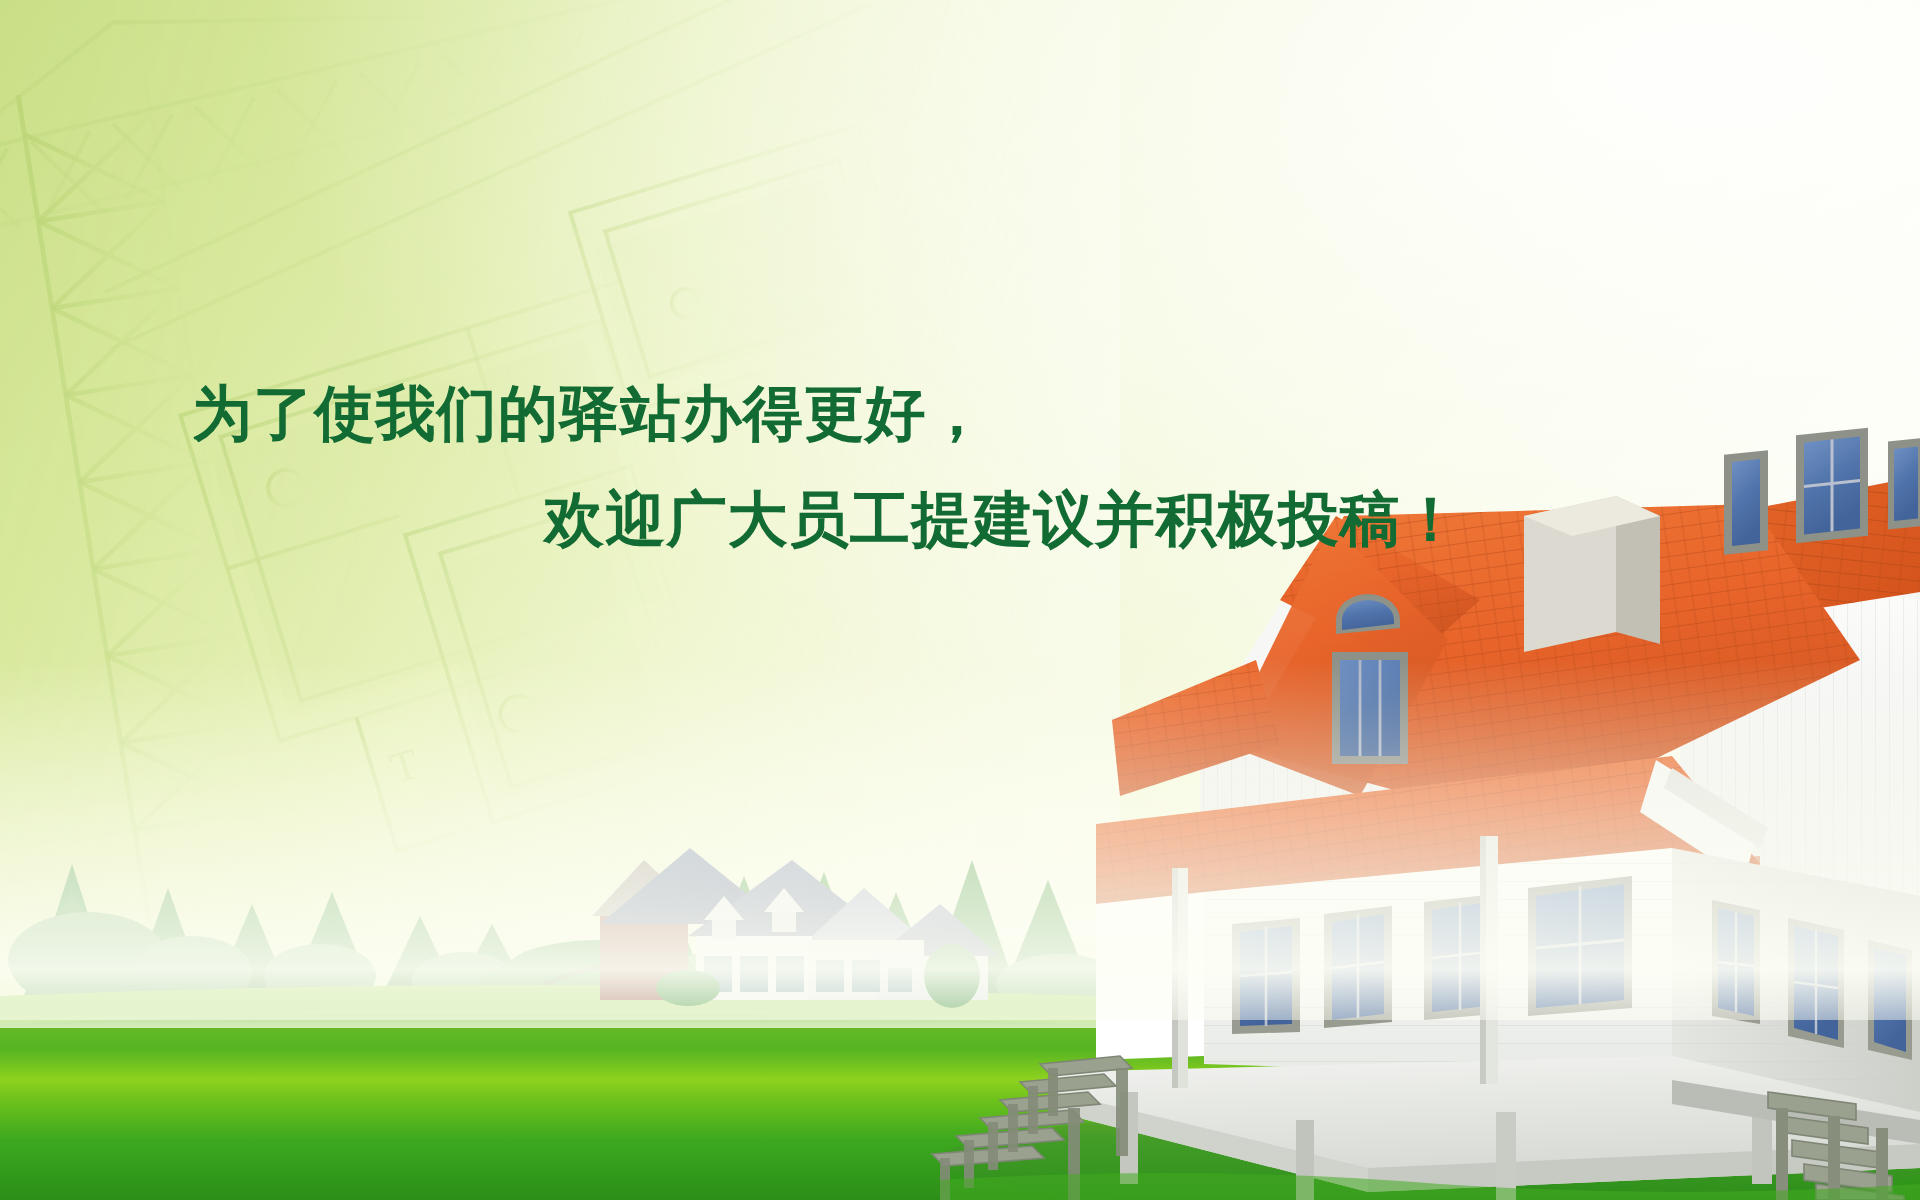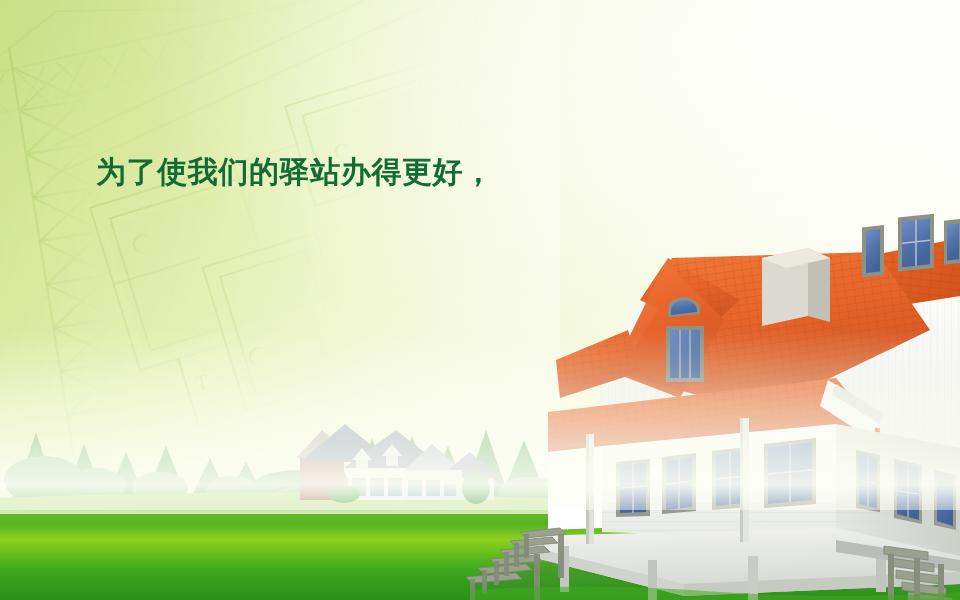--- a/index.html
+++ b/index.html
@@ -21,21 +21,21 @@
   
   .sky-haze{position:absolute;left:0;right:0;top:330px;height:180px;pointer-events:none;
     background:linear-gradient(180deg, rgba(252,253,240,0) 0%, rgba(253,254,243,.55) 45%, rgba(253,254,245,.92) 86%, rgba(253,254,245,.5) 100%);}
 
   
   .layer{position:absolute;left:0;top:0;width:960px;height:600px;pointer-events:none;}
 
   
   .headline{position:absolute;z-index:40;white-space:nowrap;
     font-family:"DejaVu Serif","Liberation Serif",serif;
-    font-weight:bold;letter-spacing:.02em;line-height:1;}
+    font-weight:bold;letter-spacing:.02em;line-height:1;margin-top:36px;}
   #line1{left:96px;top:157px;font-size:30px;}
   #line2{left:272px;top:210px;font-size:30px;}
 </style>
 </head>
 <body>
 
 <div id="stage">
 
   <div class="watermark">
     <svg width="560" height="470" viewBox="0 0 560 470">
@@ -436,14 +436,15 @@
         <rect x="938" y="564" width="6" height="36"></rect>
       </g>
     </g>
 
     <path d="M470 590 Q600 582 720 592 Q840 600 960 592 L960 600 L470 600 Z" fill="#43ab20" opacity=".55"></path>
   </svg>
 
   <div class="sky-haze"></div>
 
   <div class="headline" id="line1" style="color:#116b32">为了使我们的驿站办得更好，</div>
+  <div class="headline" id="line2" style="color:#116b32">欢迎广大员工提建议并积极投稿！</div>
 
 </div>
 
 </body></html>

